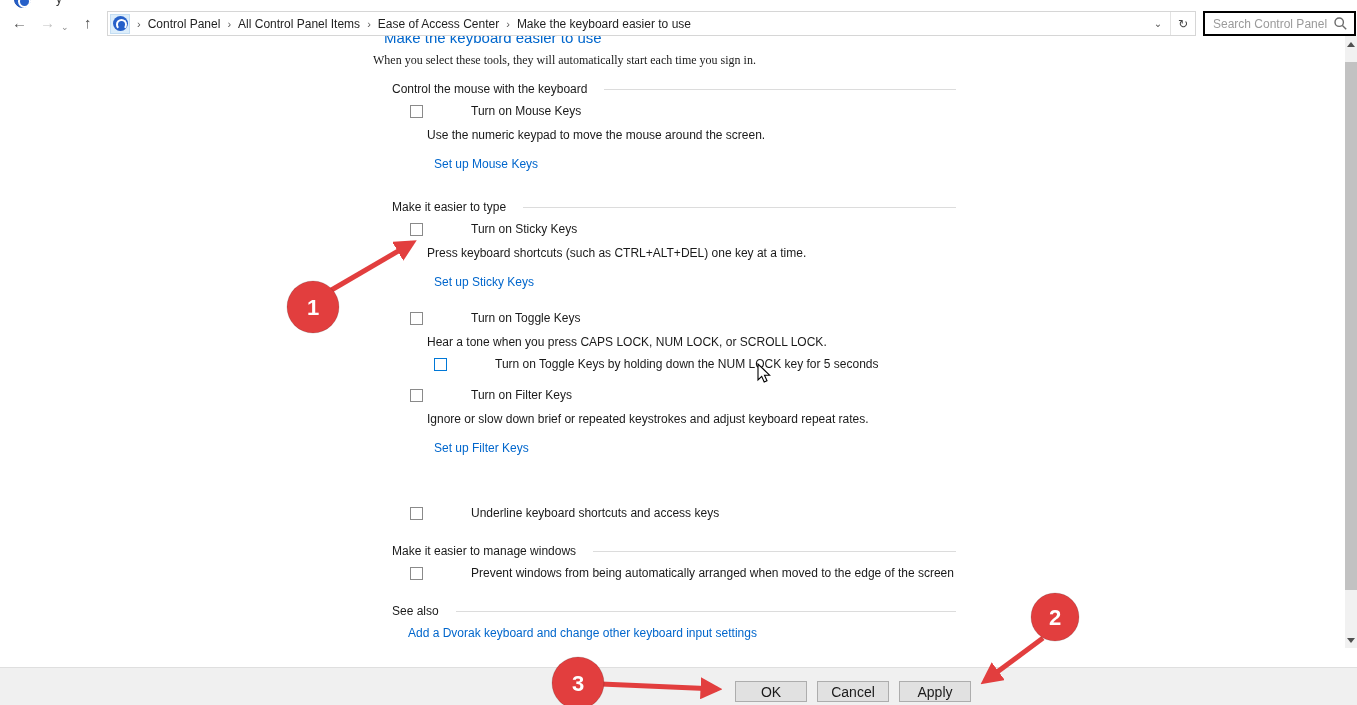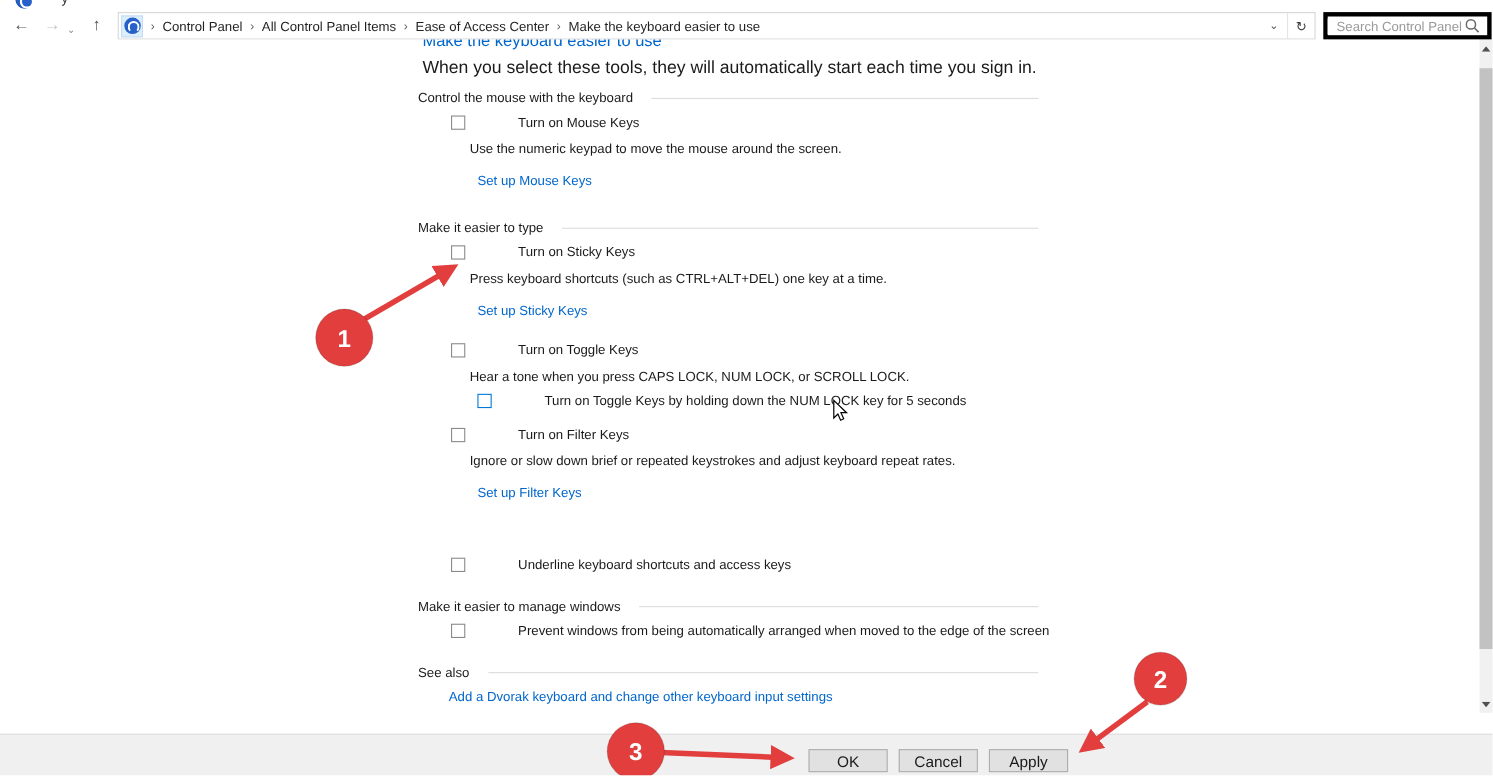--- a/index.html
+++ b/index.html
@@ -30,30 +30,30 @@
   .ab-icon::after{ content:""; position:absolute; left:3px; top:3px; width:7px; height:7px;
                 border-radius:50%; border:2px solid #fff; border-bottom-color:transparent; }
   .bc-sep { color:#5a5a5a; font-size:11px; padding:0 7px; }
   .bc-item { font-size:12px; color:#1f1f1f; white-space:nowrap; cursor:default; }
   .ab-spacer { flex:1; }
   .ab-btn { width:24px; height:23px; display:flex; align-items:center; justify-content:center;
             color:#444; font-size:12px; }
   .ab-btn.chevd { font-size:10px; color:#555; }
   .ab-div { width:1px; height:23px; background:#e3e3e3; }
   .searchbox { position:absolute; left:1203px; top:1px; width:153px; height:25px;
-               border:4px solid #000000; background:#fff; display:flex; align-items:center; }
+               border:2px solid #000000; background:#fff; display:flex; align-items:center; }
   .searchbox input { flex:1; border:none; outline:none; font-family:inherit; font-size:12px;
                color:#444; padding-left:8px; width:110px; }
   .searchbox input::placeholder { color:#9a9a9a; }
   .search-icon { margin-right:7px; flex:0 0 auto; }
   
   .content { position:absolute; left:0; top:36px; width:1345px; height:612px; overflow:hidden; background:#fff; }
   .page-title { position:absolute; left:384px; top:-7px; font-size:15px; color:#0066cc; white-space:nowrap; }
-  .intro { position:absolute; left:384px; top:17px; font-size:16px; color:#1a1a1a; white-space:nowrap; }
-  .sect { position:absolute; left:380px; width:564px; display:flex; align-items:center;gap:11px; }
+  .intro { position:absolute; left:373px; top:17px; font-size:12px; color:#1a1a1a; white-space:nowrap;font-family:Liberation Serif, serif; }
+  .sect { position:absolute; left:392px; width:564px; display:flex; align-items:center;gap:11px; }
   .sect-label { font-size:12px; color:#1a1a1a; white-space:nowrap; }
   .sect-rule { flex:1; height:1px; background:#dcdcdc; margin-left:6px; }
   .cbrow { position:absolute; display:flex; align-items:flex-start;gap:42px; }
   .cb { width:13px; height:13px; border:1px solid #8a8a8a; background:#fff; margin-right:6px;
         margin-top:1px; flex:0 0 auto; }
   .cb.hovered { border-color:#0078d7; }
   .cb-label { font-size:12px; color:#1a1a1a; white-space:nowrap; }
   .desc { position:absolute; font-size:12px; color:#1a1a1a; white-space:nowrap; }
   .link { position:absolute; font-size:12px; color:#0066cc; text-decoration:none; white-space:nowrap; cursor:pointer; }
   

